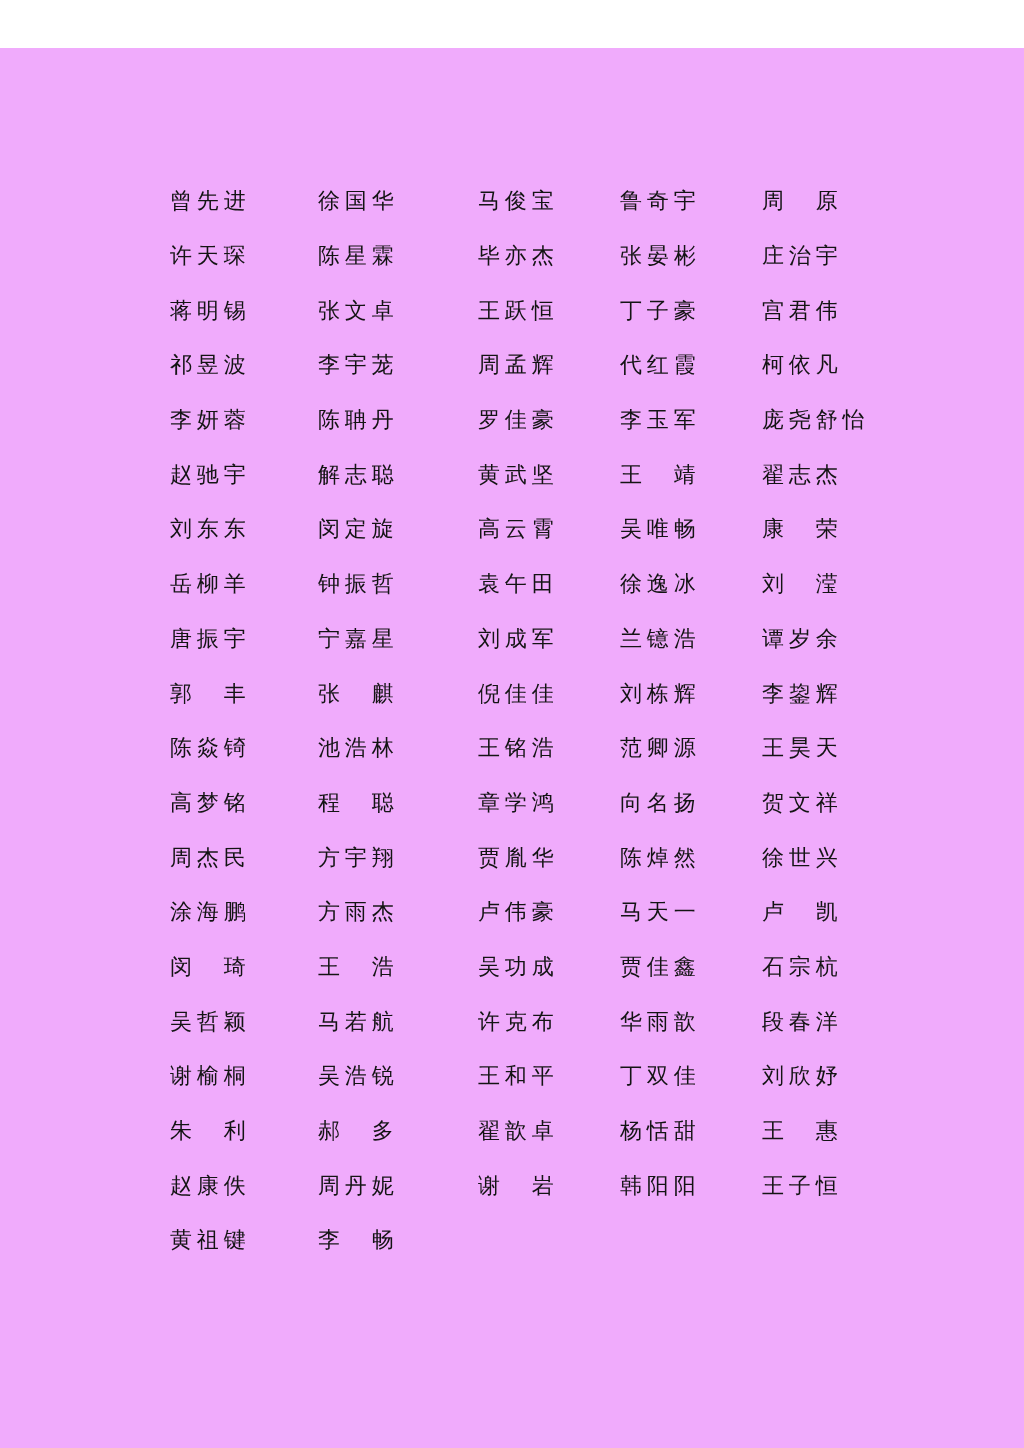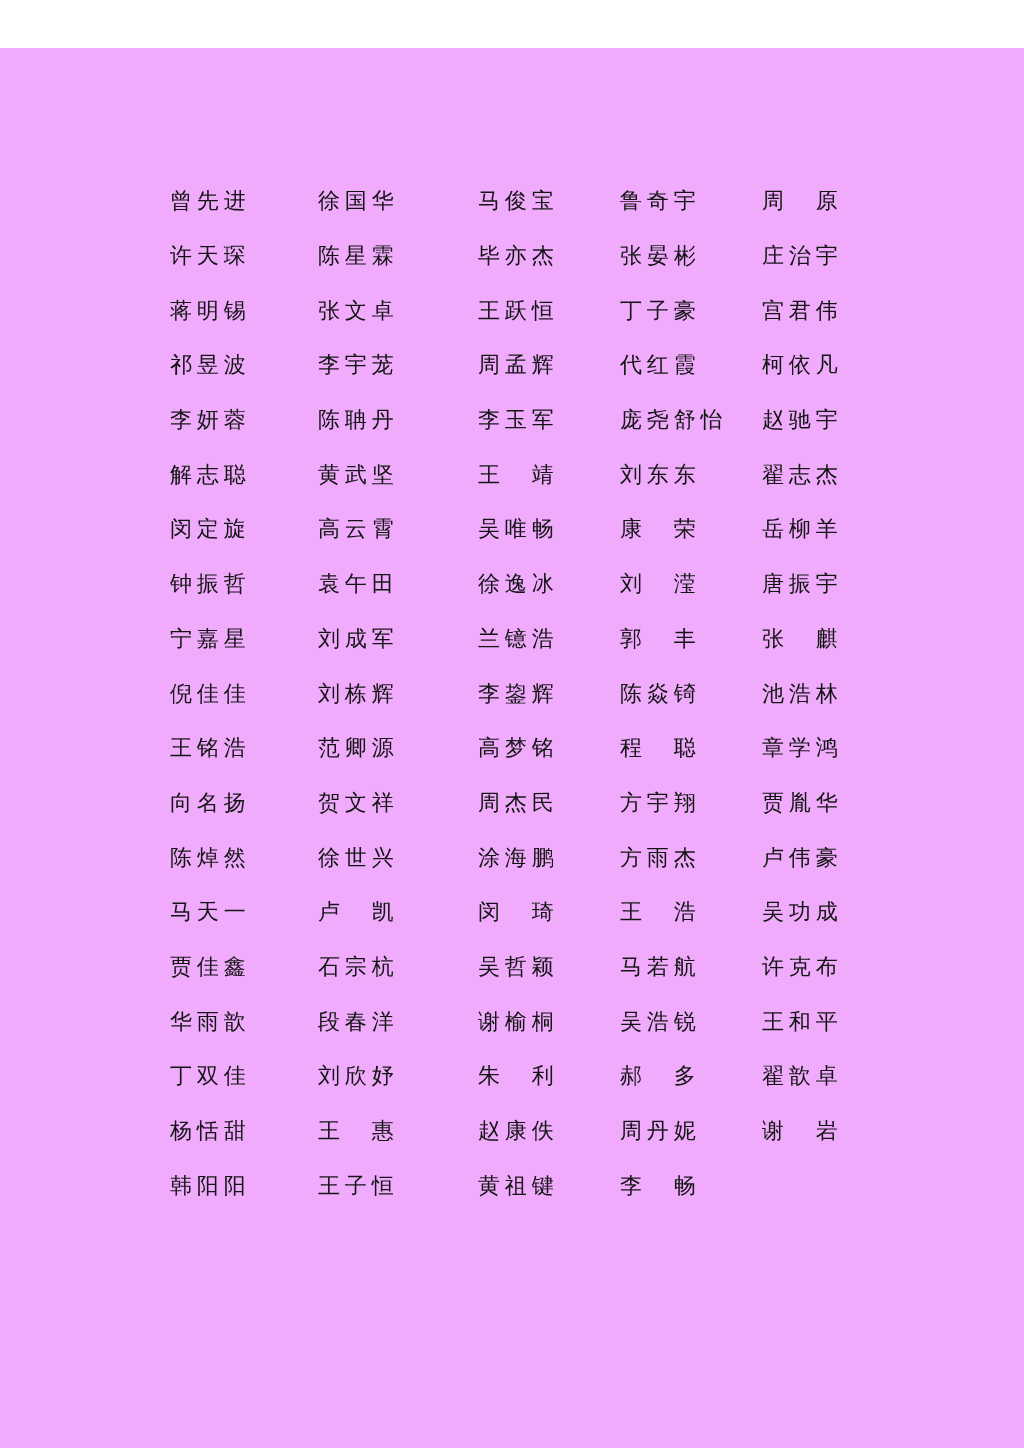--- a/index.html
+++ b/index.html
@@ -53,50 +53,53 @@
       <span class="name-cell">王跃恒</span>
       <span class="name-cell">丁子豪</span>
       <span class="name-cell">宫君伟</span>
       <span class="name-cell">祁昱波</span>
       <span class="name-cell">李宇茏</span>
       <span class="name-cell">周孟辉</span>
       <span class="name-cell">代红霞</span>
       <span class="name-cell">柯依凡</span>
       <span class="name-cell">李妍蓉</span>
       <span class="name-cell">陈聃丹</span>
+      <span class="name-cell">罗佳豪</span>
       <span class="name-cell">李玉军</span>
       <span class="name-cell">庞尧舒怡</span>
       <span class="name-cell">赵驰宇</span>
       <span class="name-cell">解志聪</span>
       <span class="name-cell">黄武坚</span>
       <span class="name-cell">王　靖</span>
+      <span class="name-cell">翟志杰</span>
       <span class="name-cell">刘东东</span>
-      <span class="name-cell">翟志杰</span>
       <span class="name-cell">闵定旋</span>
       <span class="name-cell">高云霄</span>
       <span class="name-cell">吴唯畅</span>
       <span class="name-cell">康　荣</span>
       <span class="name-cell">岳柳羊</span>
       <span class="name-cell">钟振哲</span>
       <span class="name-cell">袁午田</span>
       <span class="name-cell">徐逸冰</span>
       <span class="name-cell">刘　滢</span>
       <span class="name-cell">唐振宇</span>
       <span class="name-cell">宁嘉星</span>
       <span class="name-cell">刘成军</span>
       <span class="name-cell">兰镱浩</span>
+      <span class="name-cell">谭岁余</span>
       <span class="name-cell">郭　丰</span>
       <span class="name-cell">张　麒</span>
       <span class="name-cell">倪佳佳</span>
       <span class="name-cell">刘栋辉</span>
       <span class="name-cell">李鋆辉</span>
       <span class="name-cell">陈焱锜</span>
       <span class="name-cell">池浩林</span>
       <span class="name-cell">王铭浩</span>
       <span class="name-cell">范卿源</span>
+      <span class="name-cell">王昊天</span>
       <span class="name-cell">高梦铭</span>
       <span class="name-cell">程　聪</span>
       <span class="name-cell">章学鸿</span>
       <span class="name-cell">向名扬</span>
       <span class="name-cell">贺文祥</span>
       <span class="name-cell">周杰民</span>
       <span class="name-cell">方宇翔</span>
       <span class="name-cell">贾胤华</span>
       <span class="name-cell">陈焯然</span>
       <span class="name-cell">徐世兴</span>

